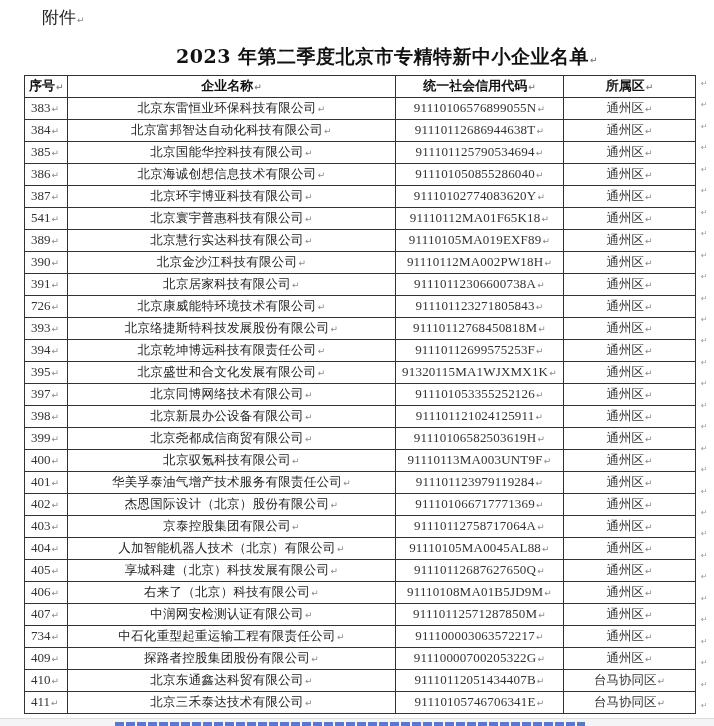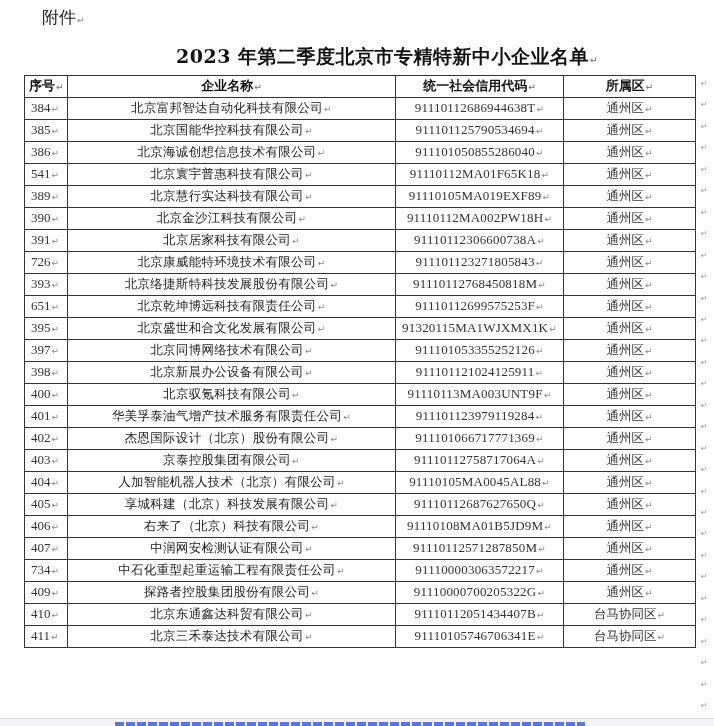--- a/index.html
+++ b/index.html
@@ -75,38 +75,50 @@
   <thead>
     <tr>
       <th class="no"><span>序号</span><span class="mark">↵</span></th>
       <th><span>企业名称</span><span class="mark">↵</span></th>
       <th><span>统一社会信用代码</span><span class="mark">↵</span></th>
       <th><span>所属区</span><span class="mark">↵</span></th>
     </tr>
   </thead>
   <tbody id="rows">
       <tr>
+        <td class="no"><span>383</span><span class="mark">↵</span></td>
+        <td class="name"><span>北京东雷恒业环保科技有限公司</span><span class="mark">↵</span></td>
+        <td class="code"><span>91110106576899055N</span><span class="mark">↵</span></td>
+        <td class="dist"><span>通州区</span><span class="mark">↵</span></td>
+      </tr>
+      <tr>
         <td class="no"><span>384</span><span class="mark">↵</span></td>
         <td class="name"><span>北京富邦智达自动化科技有限公司</span><span class="mark">↵</span></td>
         <td class="code"><span>91110112686944638T</span><span class="mark">↵</span></td>
         <td class="dist"><span>通州区</span><span class="mark">↵</span></td>
       </tr>
       <tr>
         <td class="no"><span>385</span><span class="mark">↵</span></td>
         <td class="name"><span>北京国能华控科技有限公司</span><span class="mark">↵</span></td>
         <td class="code"><span>911101125790534694</span><span class="mark">↵</span></td>
         <td class="dist"><span>通州区</span><span class="mark">↵</span></td>
       </tr>
       <tr>
         <td class="no"><span>386</span><span class="mark">↵</span></td>
         <td class="name"><span>北京海诚创想信息技术有限公司</span><span class="mark">↵</span></td>
         <td class="code"><span>911101050855286040</span><span class="mark">↵</span></td>
         <td class="dist"><span>通州区</span><span class="mark">↵</span></td>
       </tr>
       <tr>
+        <td class="no"><span>387</span><span class="mark">↵</span></td>
+        <td class="name"><span>北京环宇博亚科技有限公司</span><span class="mark">↵</span></td>
+        <td class="code"><span>91110102774083620Y</span><span class="mark">↵</span></td>
+        <td class="dist"><span>通州区</span><span class="mark">↵</span></td>
+      </tr>
+      <tr>
         <td class="no"><span>541</span><span class="mark">↵</span></td>
         <td class="name"><span>北京寰宇普惠科技有限公司</span><span class="mark">↵</span></td>
         <td class="code"><span>91110112MA01F65K18</span><span class="mark">↵</span></td>
         <td class="dist"><span>通州区</span><span class="mark">↵</span></td>
       </tr>
       <tr>
         <td class="no"><span>389</span><span class="mark">↵</span></td>
         <td class="name"><span>北京慧行实达科技有限公司</span><span class="mark">↵</span></td>
         <td class="code"><span>91110105MA019EXF89</span><span class="mark">↵</span></td>
         <td class="dist"><span>通州区</span><span class="mark">↵</span></td>
@@ -129,41 +141,47 @@
         <td class="code"><span>911101123271805843</span><span class="mark">↵</span></td>
         <td class="dist"><span>通州区</span><span class="mark">↵</span></td>
       </tr>
       <tr>
         <td class="no"><span>393</span><span class="mark">↵</span></td>
         <td class="name"><span>北京络捷斯特科技发展股份有限公司</span><span class="mark">↵</span></td>
         <td class="code"><span>91110112768450818M</span><span class="mark">↵</span></td>
         <td class="dist"><span>通州区</span><span class="mark">↵</span></td>
       </tr>
       <tr>
-        <td class="no"><span>651</span><span class="mark">↵</span></td>
+        <td class="no"><span>394</span><span class="mark">↵</span></td>
         <td class="name"><span>北京乾坤博远科技有限责任公司</span><span class="mark">↵</span></td>
         <td class="code"><span>91110112699575253F</span><span class="mark">↵</span></td>
         <td class="dist"><span>通州区</span><span class="mark">↵</span></td>
       </tr>
       <tr>
         <td class="no"><span>395</span><span class="mark">↵</span></td>
         <td class="name"><span>北京盛世和合文化发展有限公司</span><span class="mark">↵</span></td>
         <td class="code"><span>91320115MA1WJXMX1K</span><span class="mark">↵</span></td>
         <td class="dist"><span>通州区</span><span class="mark">↵</span></td>
       </tr>
       <tr>
         <td class="no"><span>397</span><span class="mark">↵</span></td>
         <td class="name"><span>北京同博网络技术有限公司</span><span class="mark">↵</span></td>
         <td class="code"><span>911101053355252126</span><span class="mark">↵</span></td>
         <td class="dist"><span>通州区</span><span class="mark">↵</span></td>
       </tr>
       <tr>
         <td class="no"><span>398</span><span class="mark">↵</span></td>
         <td class="name"><span>北京新晨办公设备有限公司</span><span class="mark">↵</span></td>
         <td class="code"><span>911101121024125911</span><span class="mark">↵</span></td>
+        <td class="dist"><span>通州区</span><span class="mark">↵</span></td>
+      </tr>
+      <tr>
+        <td class="no"><span>399</span><span class="mark">↵</span></td>
+        <td class="name"><span>北京尧都成信商贸有限公司</span><span class="mark">↵</span></td>
+        <td class="code"><span>91110106582503619H</span><span class="mark">↵</span></td>
         <td class="dist"><span>通州区</span><span class="mark">↵</span></td>
       </tr>
       <tr>
         <td class="no"><span>400</span><span class="mark">↵</span></td>
         <td class="name"><span>北京驭氪科技有限公司</span><span class="mark">↵</span></td>
         <td class="code"><span>91110113MA003UNT9F</span><span class="mark">↵</span></td>
         <td class="dist"><span>通州区</span><span class="mark">↵</span></td>
       </tr>
       <tr>
         <td class="no"><span>401</span><span class="mark">↵</span></td>

